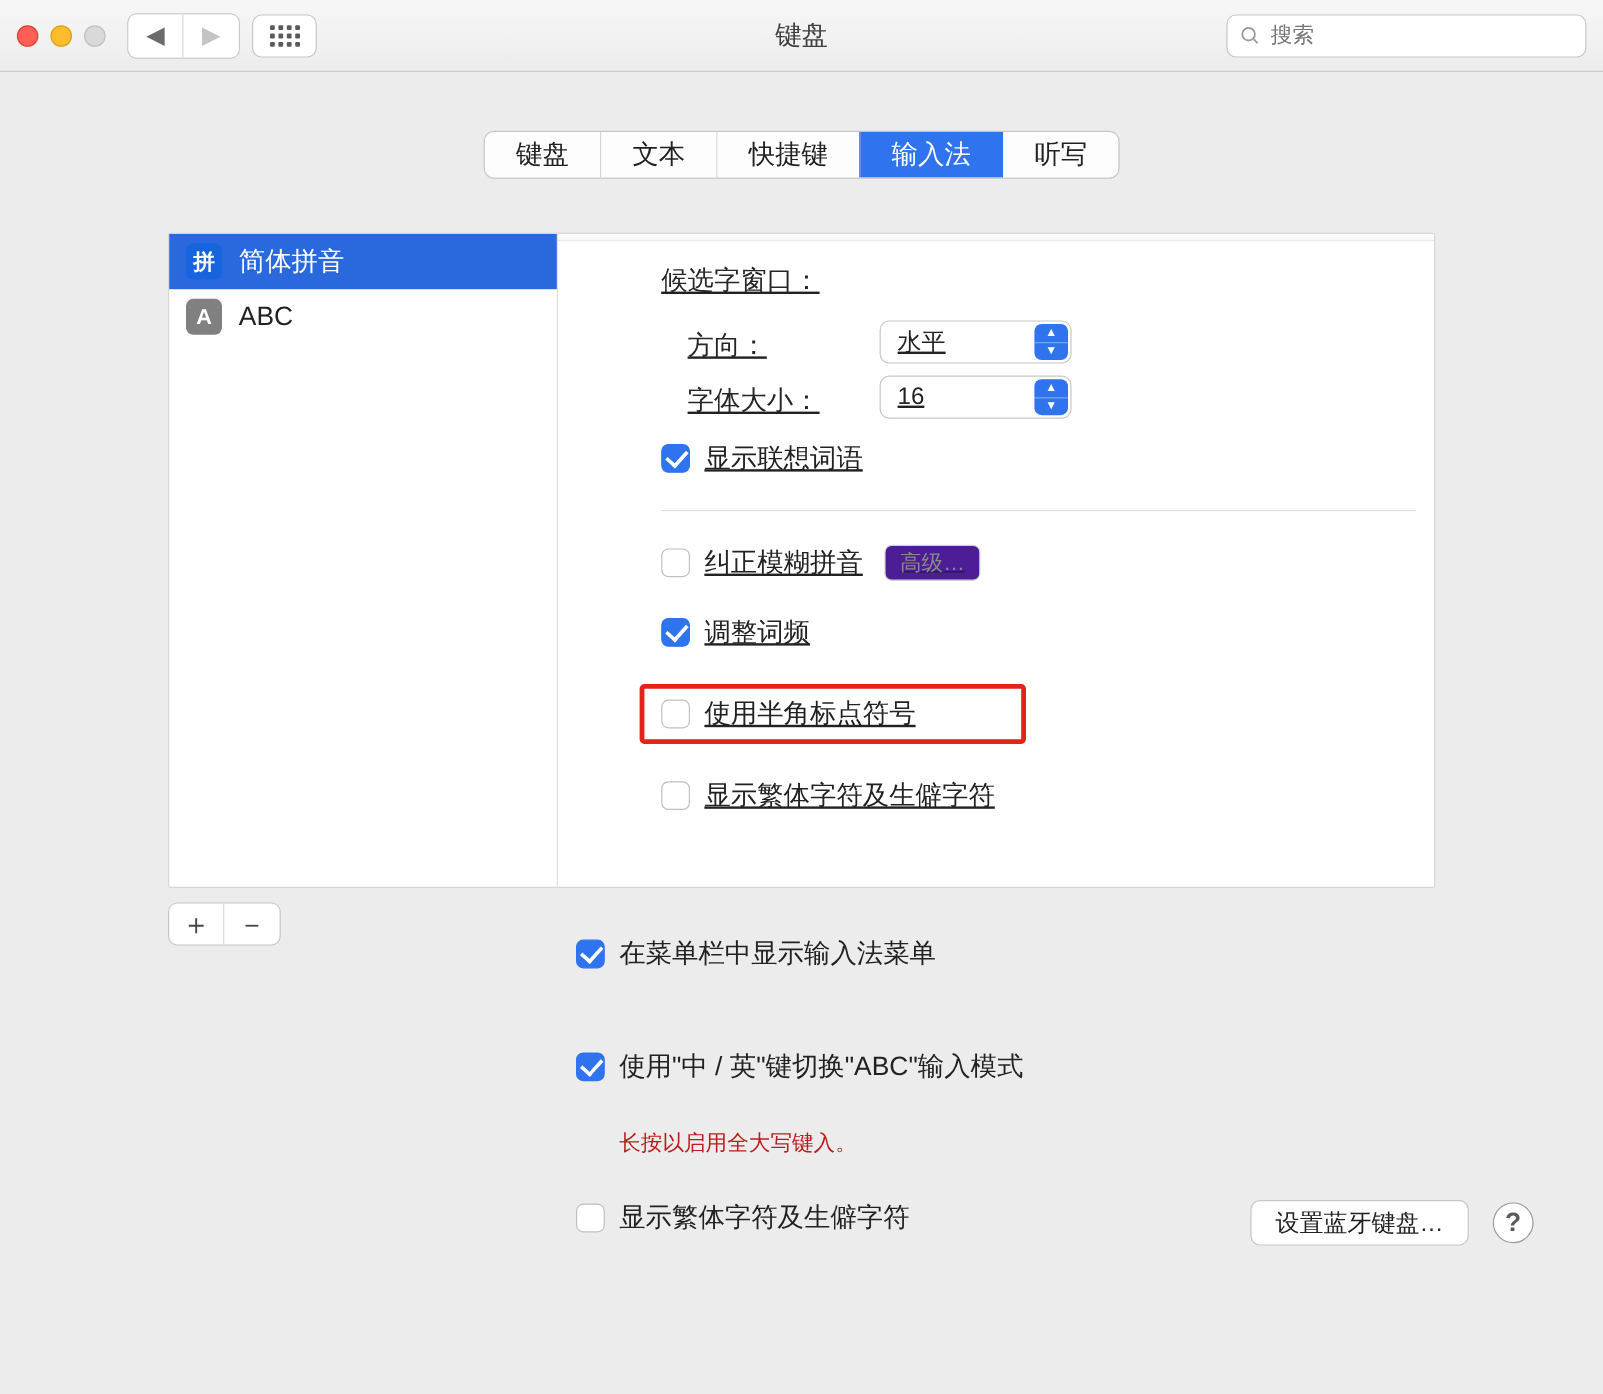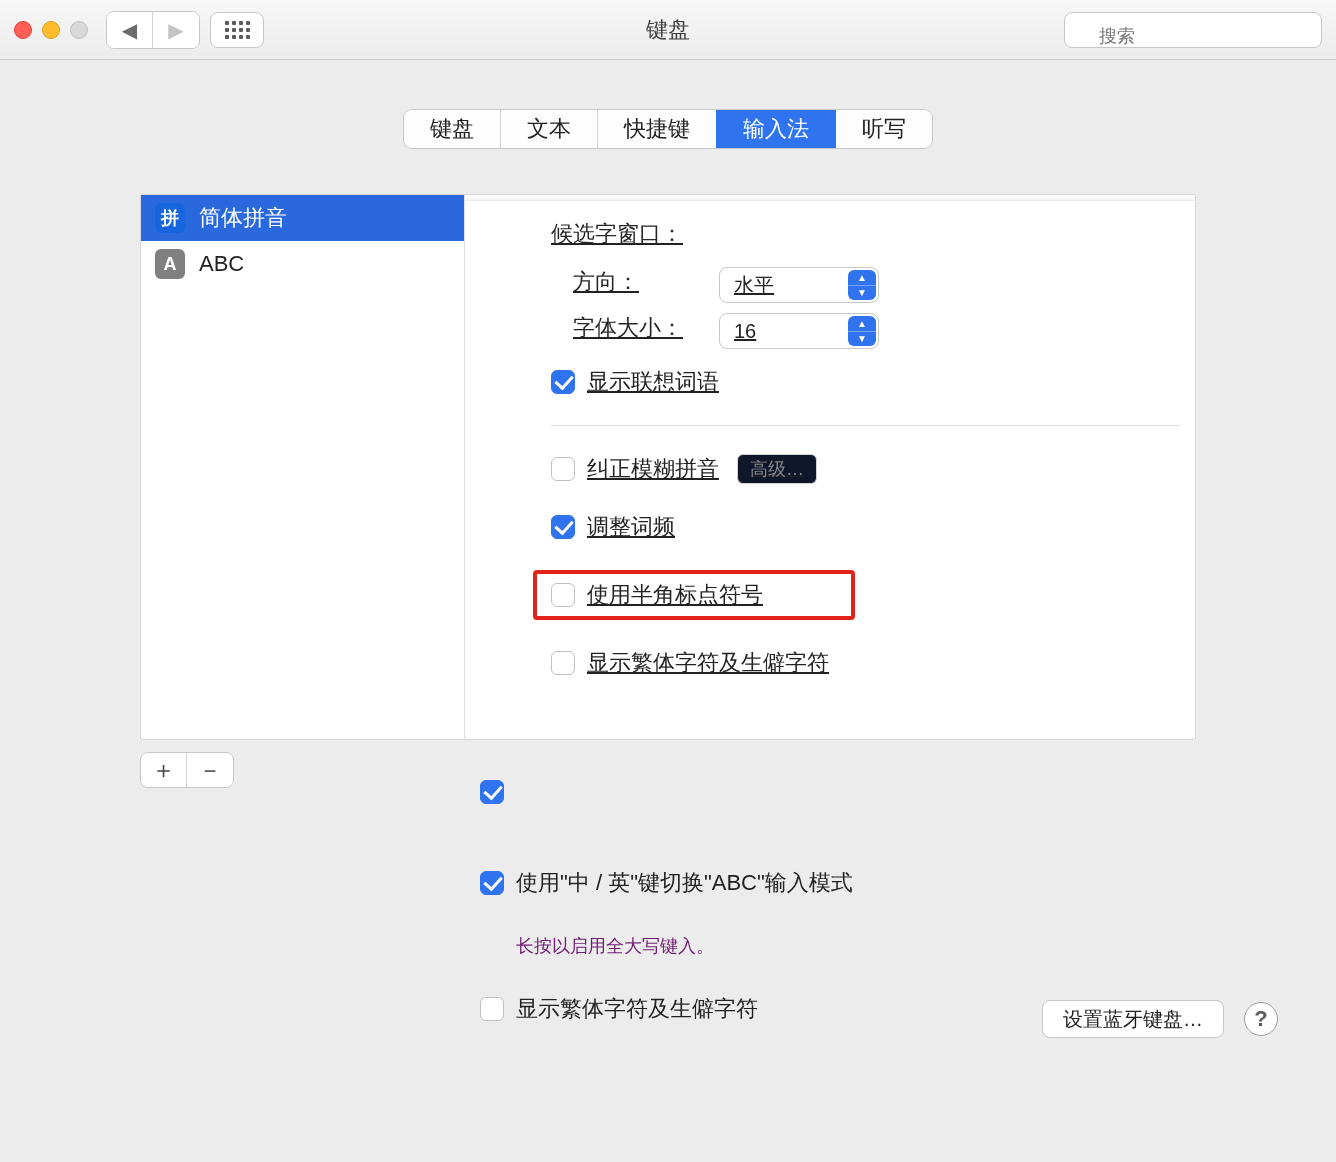--- a/index.html
+++ b/index.html
@@ -19,21 +19,21 @@
   .seg button:last-child { border-right:none; }
   .seg .chev { font-size:20px; color:#6b6b6b; }
   .seg .disabled .chev { color:#c4c4c4; }
 
   .gridbtn { width:54px; height:36px; margin-left:10px; border:1px solid #c7c7c7; border-radius:8px; background:#fff; display:flex; align-items:center; justify-content:center; cursor:pointer; }
   .gridicon { display:grid; grid-template-columns:repeat(4,4px); grid-template-rows:repeat(3,4px); gap:3px; }
   .gridicon span { width:4px; height:4px; background:#5a5a5a; border-radius:1px; }
 
   .win-title { position:absolute; left:0; right:0; text-align:center; font-size:22px; font-weight:500; color:#3f3f3f; pointer-events:none; }
 
-  .search { margin-left:auto; width:258px; height:36px; border:1px solid #c7c7c7; border-radius:8px; background:#fff; display:flex; align-items:flex-end; padding:0 10px; gap:24px; }
+  .search { margin-left:auto; width:300px; height:36px; border:1px solid #c7c7c7; border-radius:8px; background:#fff; display:flex; align-items:center; padding:0 10px; gap:8px; }
   .search svg { width:18px; height:18px; fill:none; stroke:#9b9b9b; stroke-width:2; }
   .search input { border:none; outline:none; flex:1; font-size:18px; color:#6b6b6b; background:transparent; }
 
   
   .content { flex:1; display:flex; flex-direction:column; align-items:center; }
 
   
   .tabs { margin-top:50px; display:flex; border-radius:8px; overflow:hidden; box-shadow:0 0 0 1px #c7c7c7; }
   .tabs .tab { padding:4px 26px; font-size:22px; background:#fdfdfd; border-right:1px solid #d4d4d4; cursor:pointer; display:flex; align-items:center; }
   .tabs .tab:last-child { border-right:none; }
@@ -47,46 +47,46 @@
   .src-item { display:flex; align-items:center; gap:14px; padding:8px 14px; font-size:22px; cursor:pointer; }
   .src-item.selected { background:#2a68de; color:#fff; }
   .src-badge { width:30px; height:30px; border-radius:6px; display:flex; align-items:center; justify-content:center; font-size:18px; font-weight:600; color:#fff; }
   .src-badge.pin { background:#1765de; }
   .src-badge.abc { background:#808080; }
 
   .detail { flex:1; padding:24px 15px 24px 86px; overflow:hidden;text-decoration:underline; }
   .detail-scroll-edge { height:6px; margin:-24px -28px 18px -86px; border-bottom:1px solid #eaeaea; background:linear-gradient(#fff,#f6f6f6); }
   .sect-title { font-size:22px; color:#262626; margin:24px 0 18px; }
 
-  .formrow { display:flex; align-items:flex-start; gap:22px; margin:10px 0; }
+  .formrow { display:flex; align-items:flex-end; gap:36px; margin:10px 0; }
   .formrow .lbl { width:124px; text-align:left; font-size:22px; color:#262626; }
   .select { position:relative; width:160px; height:36px; border:1px solid #c7c7c7; border-radius:8px; background:#fff; display:flex; align-items:center; padding:0 40px 0 14px; font-size:20px; cursor:pointer; }
   .select .stepper { position:absolute; right:2px; top:2px; bottom:2px; width:28px; border-radius:6px; background:#2f73ef; display:flex; flex-direction:column; }
   .select .stepper span { flex:1; display:flex; align-items:center; justify-content:center; color:#fff; font-size:10px; }
   .select .stepper span:first-child { border-bottom:1px solid rgba(255,255,255,.35); }
 
   .chk-row { display:flex; align-items:center; gap:12px; margin:28px 0; font-size:22px; }
   .chk { width:24px; height:24px; border-radius:6px; border:1.5px solid #c0c0c0; background:#fff; display:flex; align-items:center; justify-content:center; cursor:pointer; flex:none; }
   .chk.checked { background:#2f73ef; border-color:#2f73ef; }
   .chk.checked::after { content:""; width:8px; height:14px; border:solid #fff; border-width:0 3px 3px 0; transform:rotate(42deg) translate(-1px,-2px); }
 
-  .inline-btn { height:30px; padding:0 12px; border:1px solid #d2d2d2; border-radius:6px; background:#0f172a; font-size:18px; color:#8a8a8a; margin-left:6px; cursor:pointer; }
+  .inline-btn { height:30px; padding:0 12px; border:1px solid #d2d2d2; border-radius:6px; background:#4c1d95; font-size:18px; color:#8a8a8a; margin-left:6px; cursor:pointer; }
 
   .highlight { border:4px solid #e2231a; border-radius:4px; padding:6px 14px; margin:2px 0 2px -18px; width:322px; }
 
   hr.divider { border:none; border-top:1px solid #e0e0e0; margin:22px 0 14px; }
 
   
   .below { display:flex; margin-top:12px; gap:18px; }
   .addremove { display:flex; border:1px solid #c7c7c7; border-radius:8px; overflow:hidden; height:36px; }
   .addremove button { width:46px; background:#fff; border:none; border-right:1px solid #d4d4d4; font-size:24px; color:#444; cursor:pointer; display:flex; align-items:center; justify-content:center; }
   .addremove button:last-child { border-right:none; }
 
   .global-opts { display:flex; flex-direction:column; gap:8px; margin-left:228px; }
-  .hint { font-size:18px; color:#701a75; margin-left:36px; }
+  .hint { font-size:18px; color:#b91c1c; margin-left:36px; }
 
   
   .bottom { position:absolute; right:58px; bottom:124px; display:flex; align-items:center; gap:20px; }
   .mac-btn { height:38px; padding:0 20px; border:1px solid #c7c7c7; border-radius:8px; background:#fff; font-size:20px; color:#222; cursor:pointer; }
   .help { width:34px; height:34px; border:1.5px solid #9c9c9c; border-radius:50%; display:flex; align-items:center; justify-content:center; font-size:22px; color:#5a5a5a; font-weight:600; cursor:pointer; background:#fff; }
 </style>
 </head>
 <body>
 
 <div class="titlebar">
@@ -222,20 +222,21 @@
             <span>＋</span>
           </button>
         <button>
             <span>－</span>
           </button>
       </div>
 
       <div class="global-opts">
         <div class="chk-row">
           <div class="chk checked"></div>
+          <span>在菜单栏中显示输入法菜单</span>
         </div>
         <div class="chk-row">
           <div class="chk checked"></div>
           <span>使用"中 / 英"键切换"ABC"输入模式</span>
         </div>
         <div class="hint">长按以启用全大写键入。</div>
         <div class="chk-row">
           <div class="chk"></div>
           <span>显示繁体字符及生僻字符</span>
         </div>

